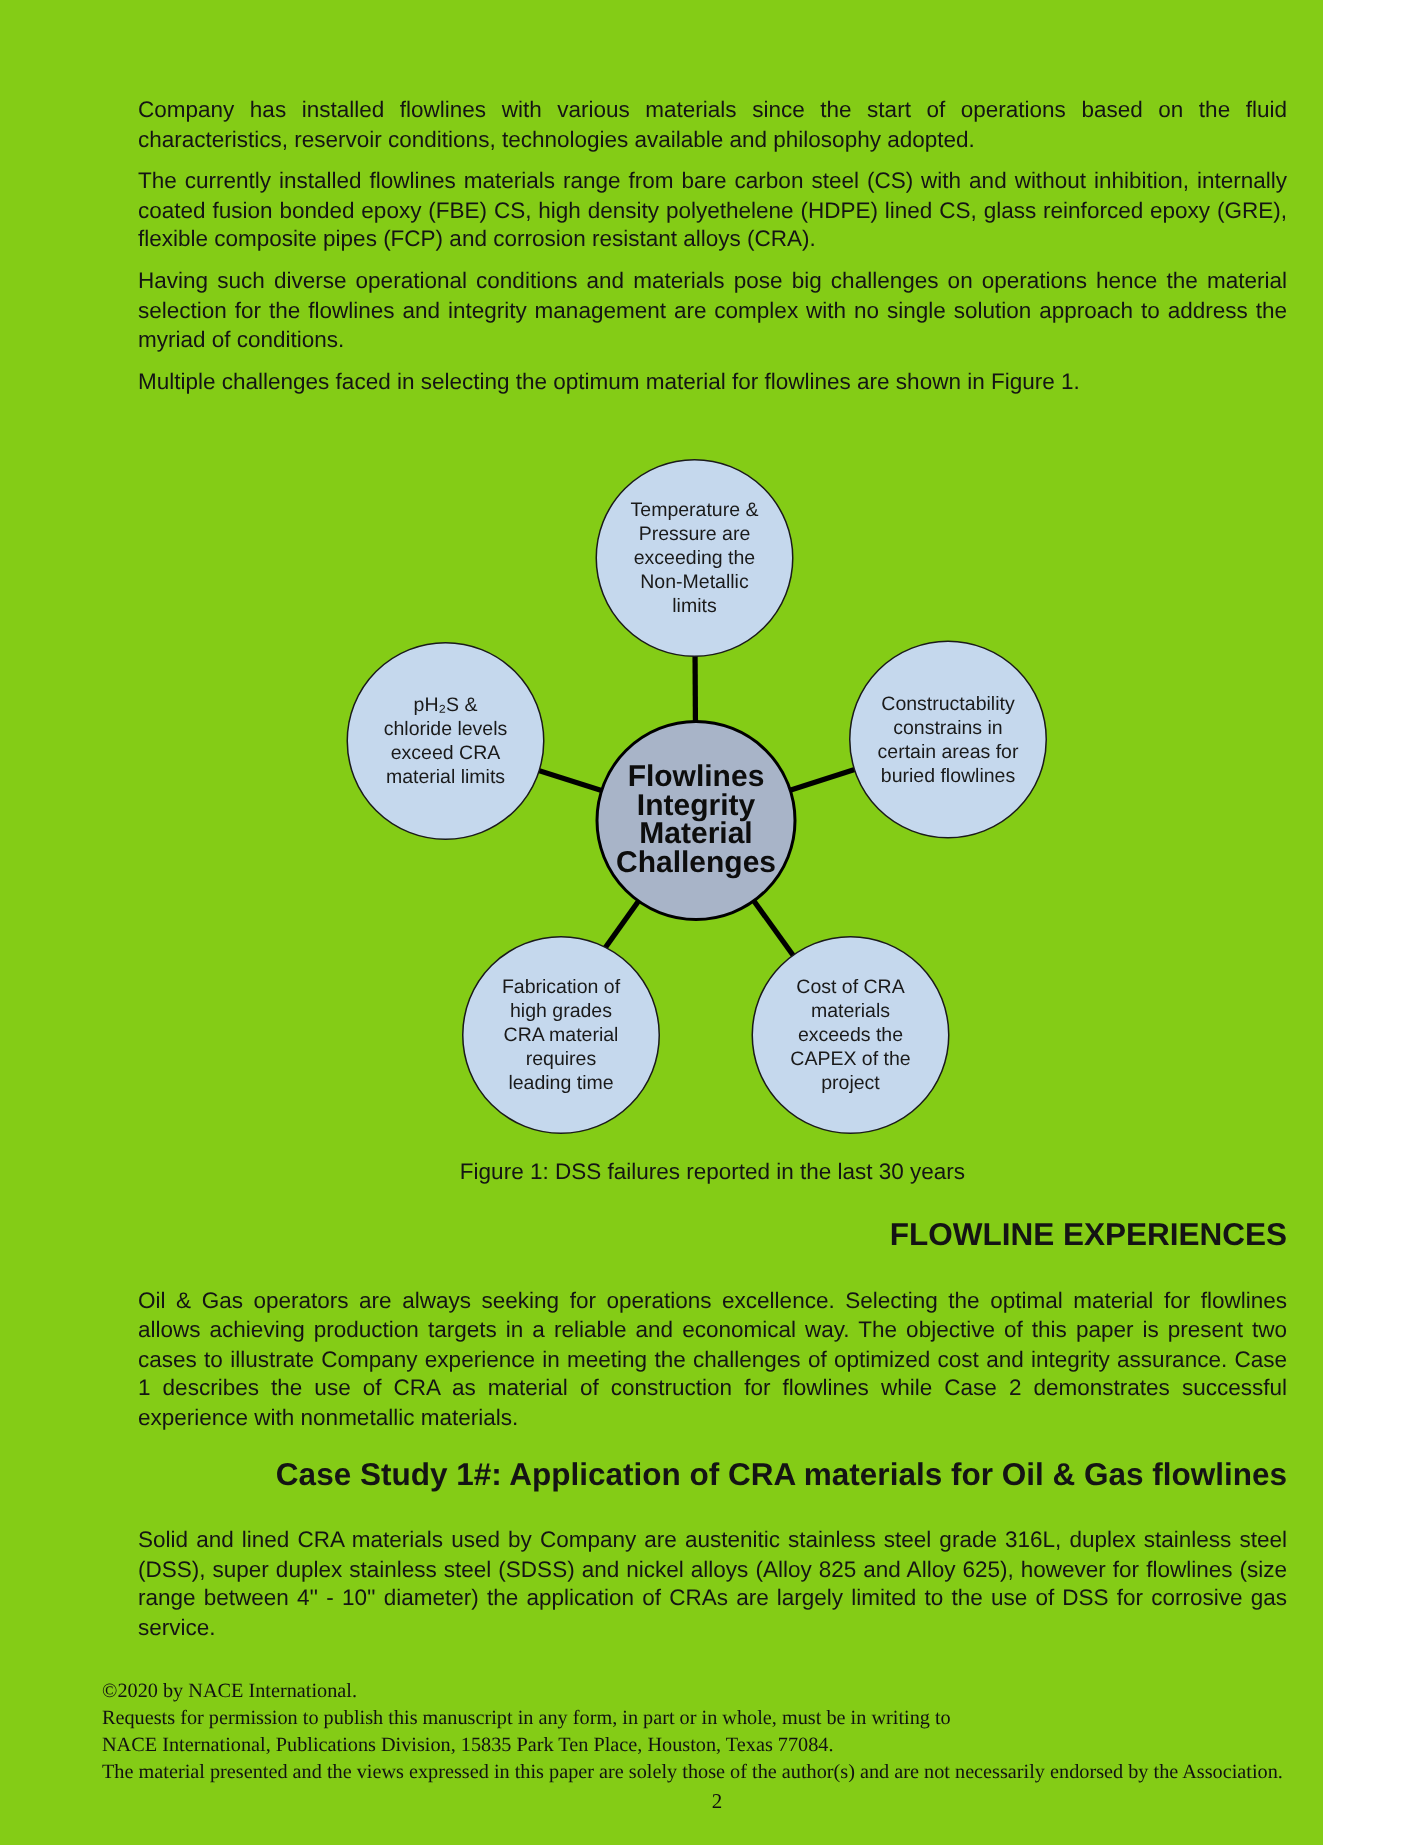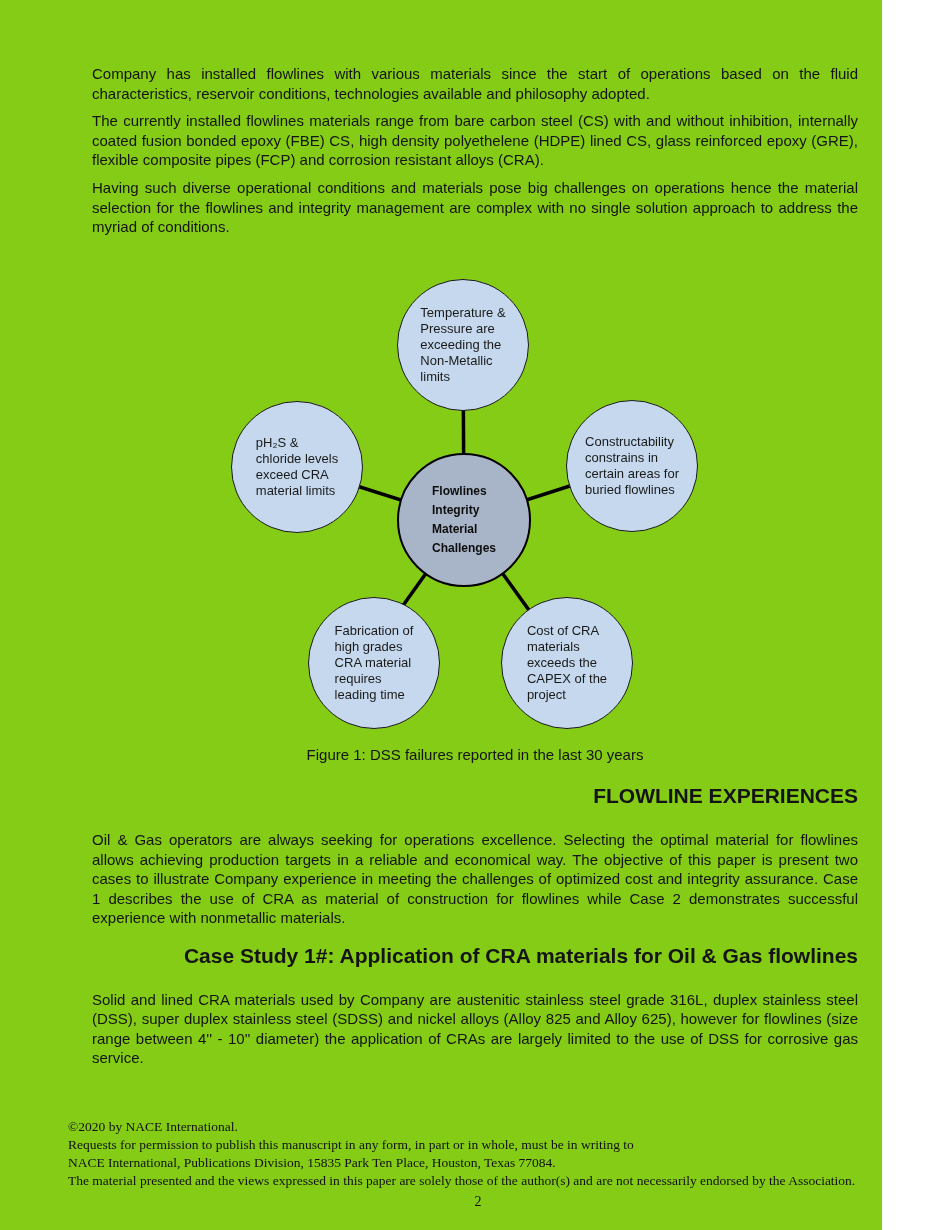--- a/index.html
+++ b/index.html
@@ -13,32 +13,32 @@
   .single-line { text-align:left; }
 
   
   .diagram { position:relative; width:766px; height:490px; margin-top:8px; }
   .connectors { position:absolute; left:0; top:0; z-index:0; }
   .connectors line { stroke:#000000; stroke-width:3.5; }
   .node {
     position:absolute; z-index:1; width:132px; height:132px; border-radius:50%;
     background:#c5d8ed; border:1.5px solid #1a1a1a; box-sizing:border-box;
     display:flex; align-items:center; justify-content:center;
-    text-align:left; font-size:13px; line-height:16px; color:#1a1a1a;
+    text-align:center; font-size:13px; line-height:16px; color:#1a1a1a;
   }
   .node span { display:block; white-space:pre-line; padding:0 4px; }
   .n-top    { left:305px; top:34px;  }
   .n-left   { left:139px; top:156px; }
   .n-right  { left:474px; top:155px; }
   .n-bl     { left:216px; top:352px; }
   .n-br     { left:409px; top:352px; }
   .n-center {
     left:305px; top:208px; width:134px; height:134px;
     background:#a8b4c8; border:2.5px solid #000000;
-    font-weight:bold; font-size:12px; line-height:19px; color:#0d0d0d;
+    font-weight:bold; font-size:20px; line-height:19px; color:#0d0d0d;
   }
 
   .figure-caption { margin-top:10px; text-align:center; font-weight:normal; }
   .section-heading { margin:22px 0 0 0; text-align:right; font-weight:bold; font-size:21px; }
   .case-heading { margin-top:18px; }
   .after-heading { margin-top:24px; }
 
   
   .footer {
     position:absolute; left:68px; top:1118px; width:820px;
@@ -50,20 +50,21 @@
 </style>
 </head>
 <body>
 
 <div class="page">
   <div class="content">
 
     <p class="body-par">Company has installed flowlines with various materials since the start of operations based on the fluid characteristics, reservoir conditions, technologies available and philosophy adopted.</p>
     <p class="body-par">The currently installed flowlines materials range from bare carbon steel (CS) with and without inhibition, internally coated fusion bonded epoxy (FBE) CS, high density polyethelene (HDPE) lined CS, glass reinforced epoxy (GRE), flexible composite pipes (FCP) and corrosion resistant alloys (CRA).</p>
     <p class="body-par">Having such diverse operational conditions and materials pose big challenges on operations hence the material selection for the flowlines and integrity management are complex with no single solution approach to address the myriad of conditions.</p>
+    <p class="body-par single-line">Multiple challenges faced in selecting the optimum material for flowlines are shown in Figure 1.</p>
 
     <div class="diagram">
       <svg class="connectors" width="766" height="490" aria-hidden="true">
         <line x1="371" y1="100" x2="372" y2="275"></line>
         <line x1="205" y1="222" x2="372" y2="275"></line>
         <line x1="540" y1="221" x2="372" y2="275"></line>
         <line x1="270" y1="418" x2="372" y2="275"></line>
         <line x1="475" y1="418" x2="372" y2="275"></line>
       </svg>
       <div class="node n-top">

